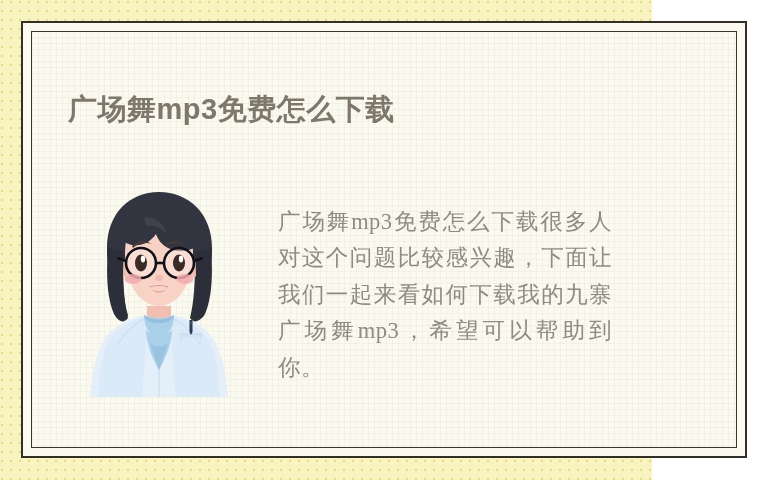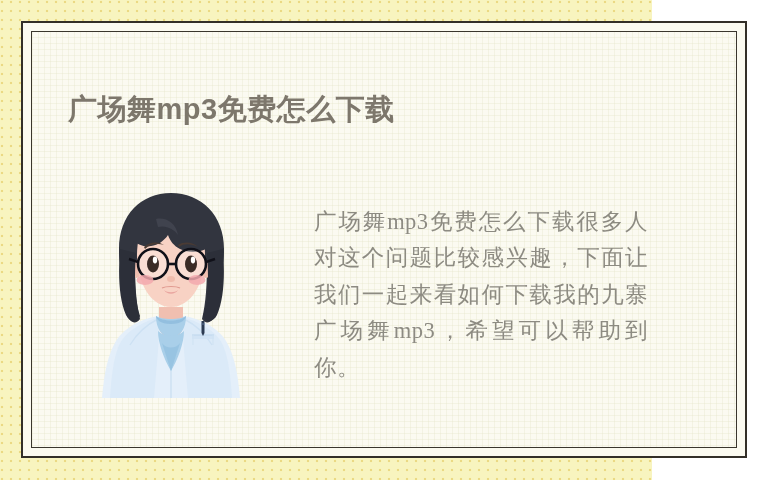--- a/index.html
+++ b/index.html
@@ -65,26 +65,25 @@
     font-size: 29px;
     line-height: 1.25;
     letter-spacing: 0.5px;
     color: #7d776c;
     white-space: nowrap;
   }
 
   
   #content-row {
     position: absolute;
-    left: 12px;
+    left: 0;
     top: 150px;
     width: 100%;
     display: flex;
-    align-items: center;
-    gap: 24px;
+    align-items: flex-start;
   }
 
   #avatar-wrap {
     position: relative;
     width: 150px;
     height: 225px;
     margin-left: 52px;
     flex: 0 0 auto;
   }
   #avatar-wrap svg { display: block; }

